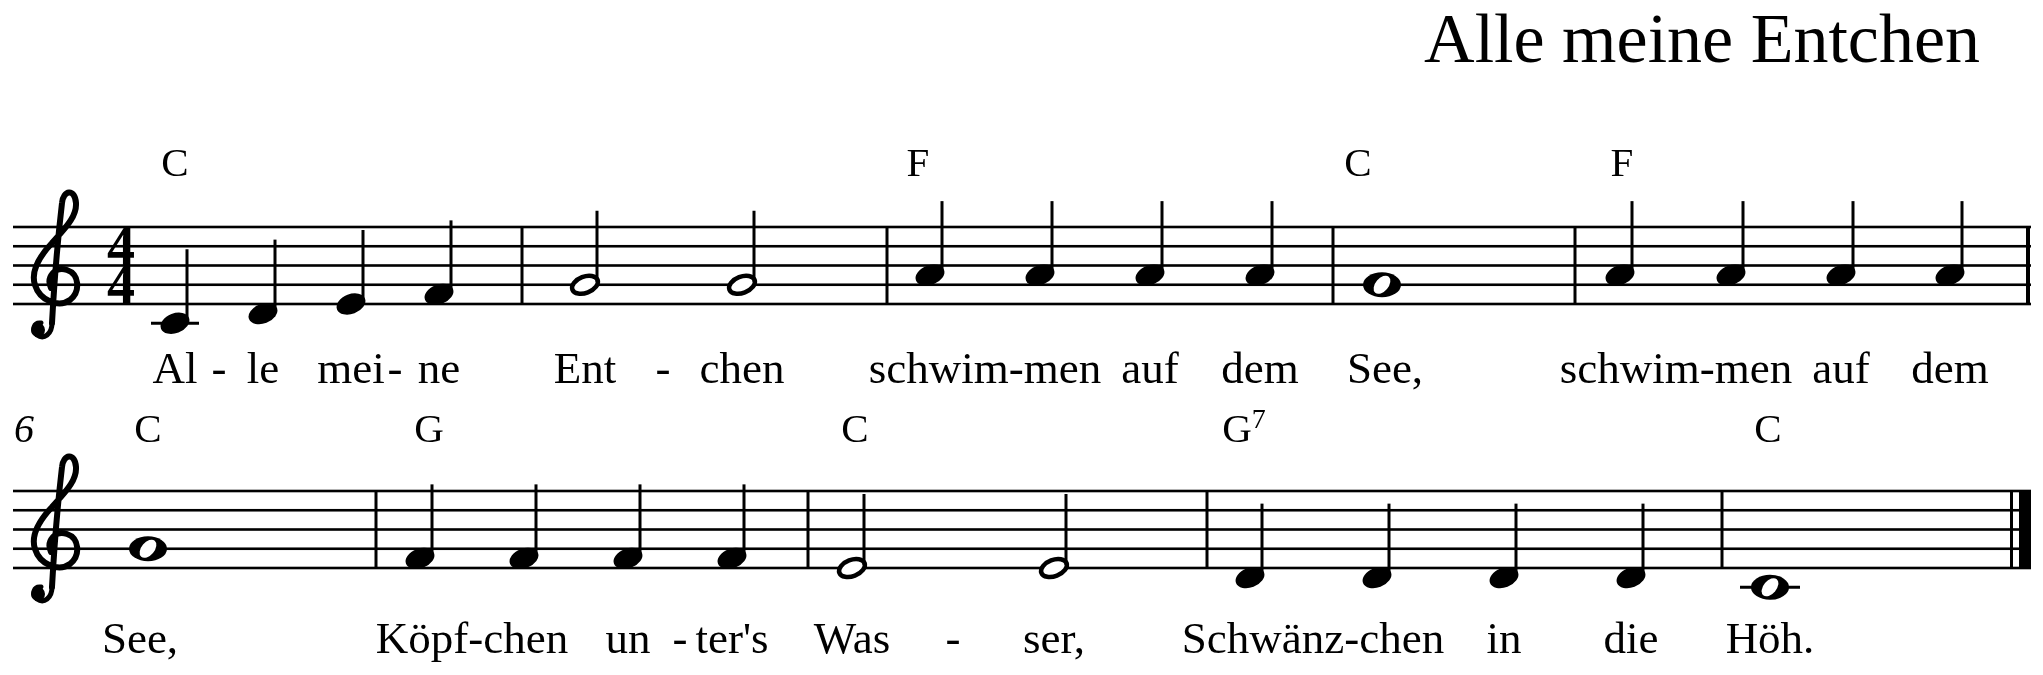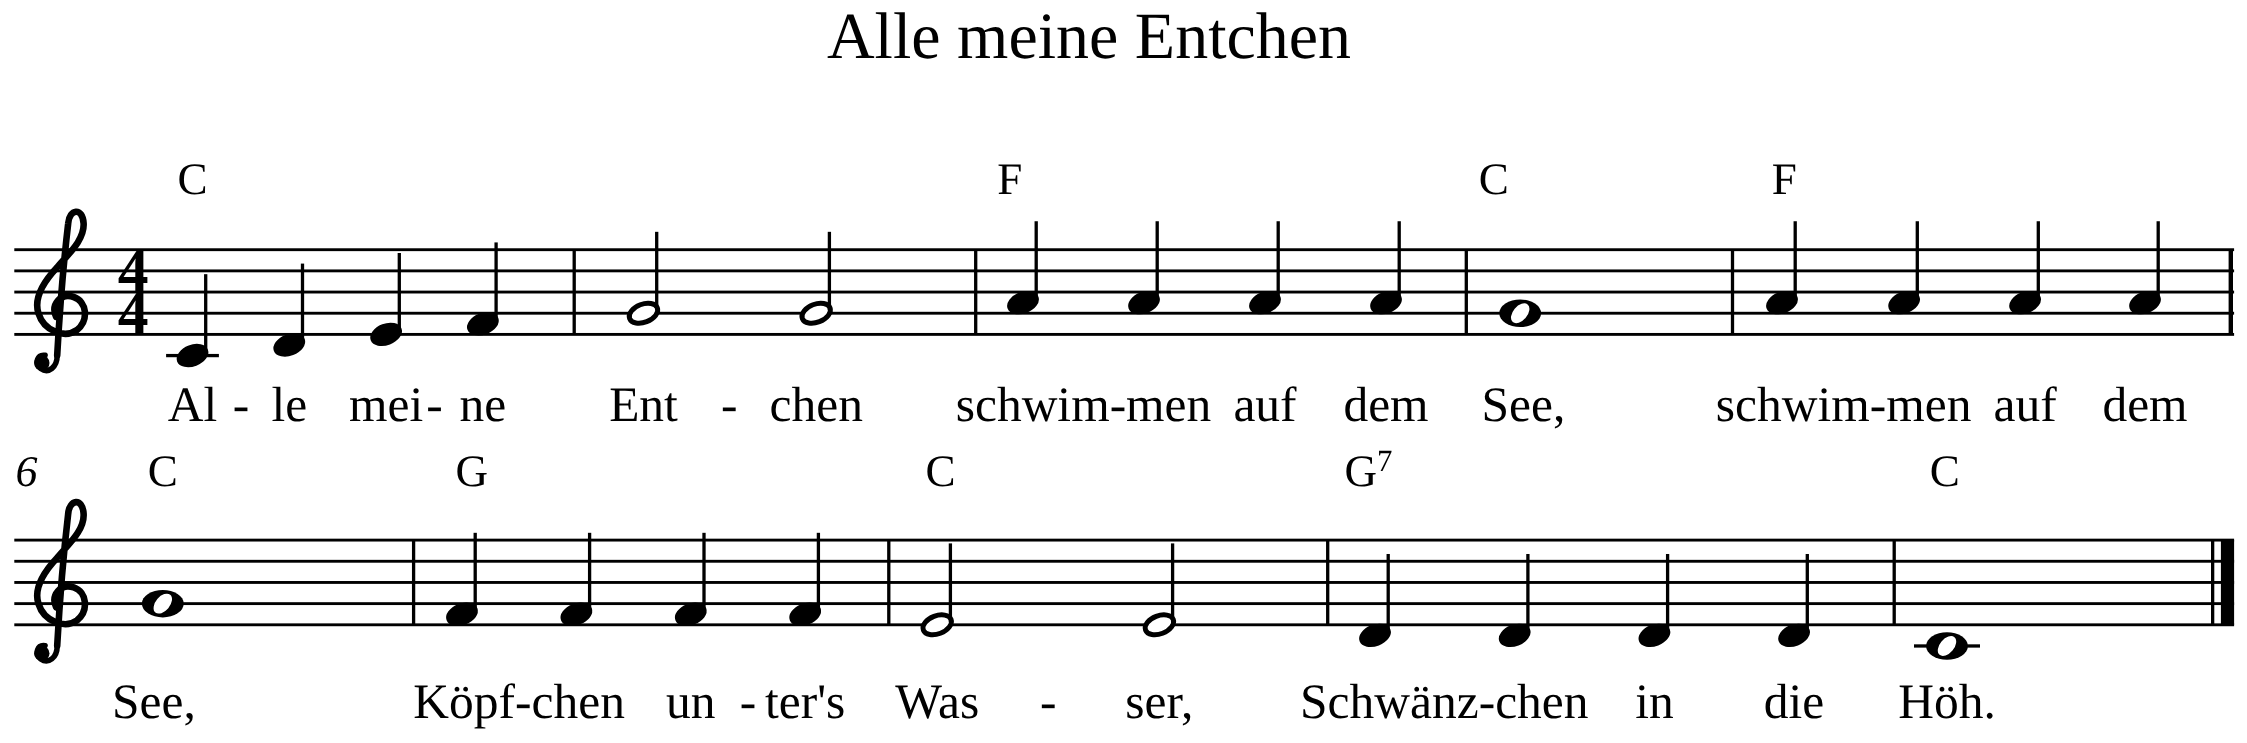--- a/index.html
+++ b/index.html
@@ -2,21 +2,21 @@
 <html><head>
 <meta charset="utf-8">
 <style>
   html,body{margin:0;padding:0;background:#ffffff;}
   body{
     width:2043px;height:675px;position:relative;overflow:hidden;
     font-family:"Liberation Serif", serif;
   }
   .title{
     position:absolute;top:2px;left:0;width:1980px;
-    text-align:center;font-size:60px;color:#000;line-height:1.05;
+    text-align:right;font-size:70px;color:#000;line-height:1.05;
     font-family:"Liberation Serif", serif;white-space:nowrap;
   }
   svg text{ font-family:"Liberation Serif", serif; fill:#000; }
   svg .chord{ font-size:41px; }
   svg .lyric{ font-size:45px; }
   svg .mnum{ font-size:40px; font-style:italic; }
   svg .tsig{ font-size:56px; font-weight:bold; }
 </style>
 </head>
 <body>

